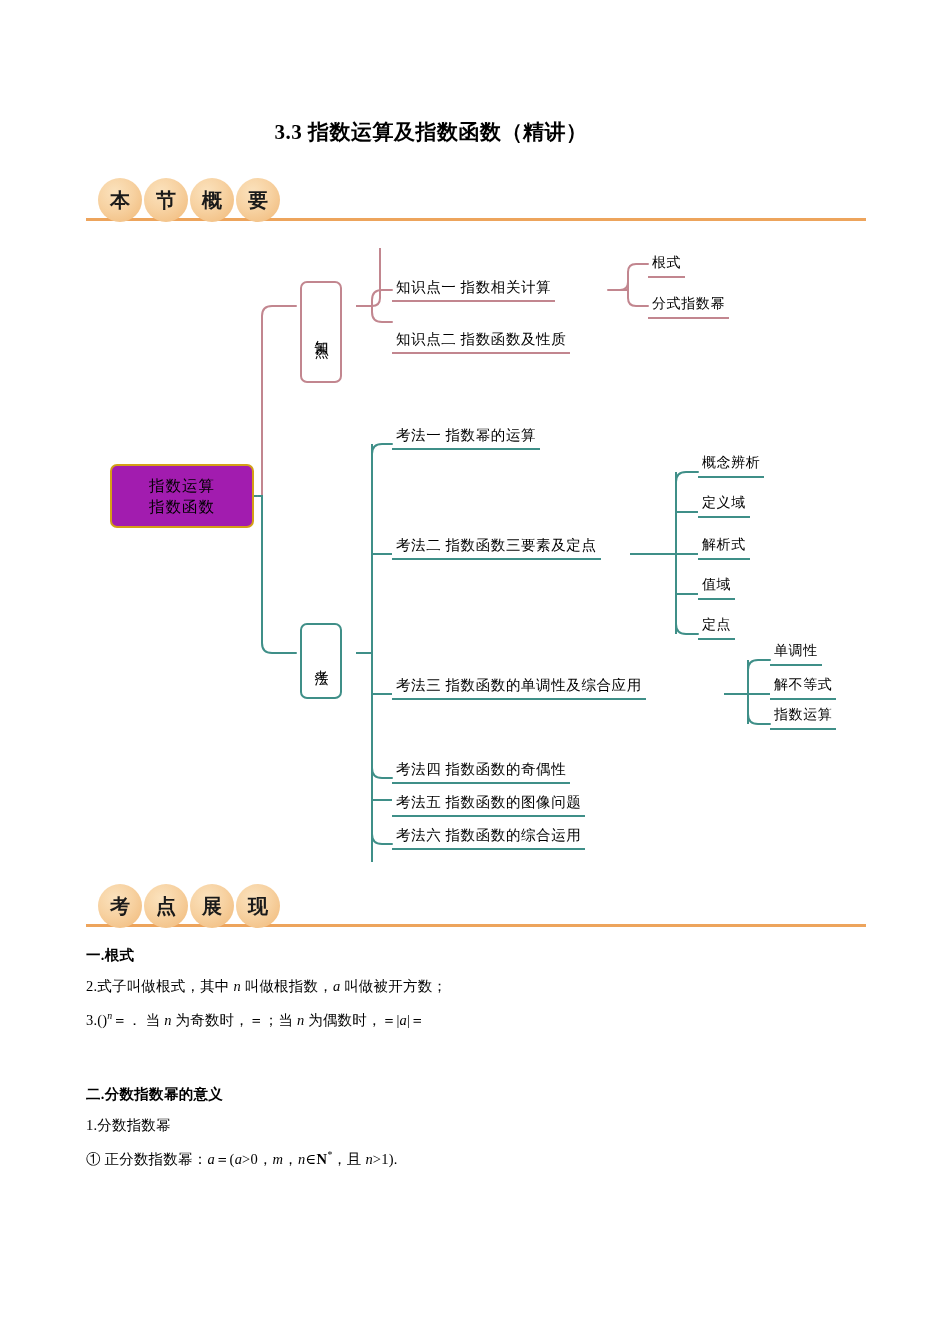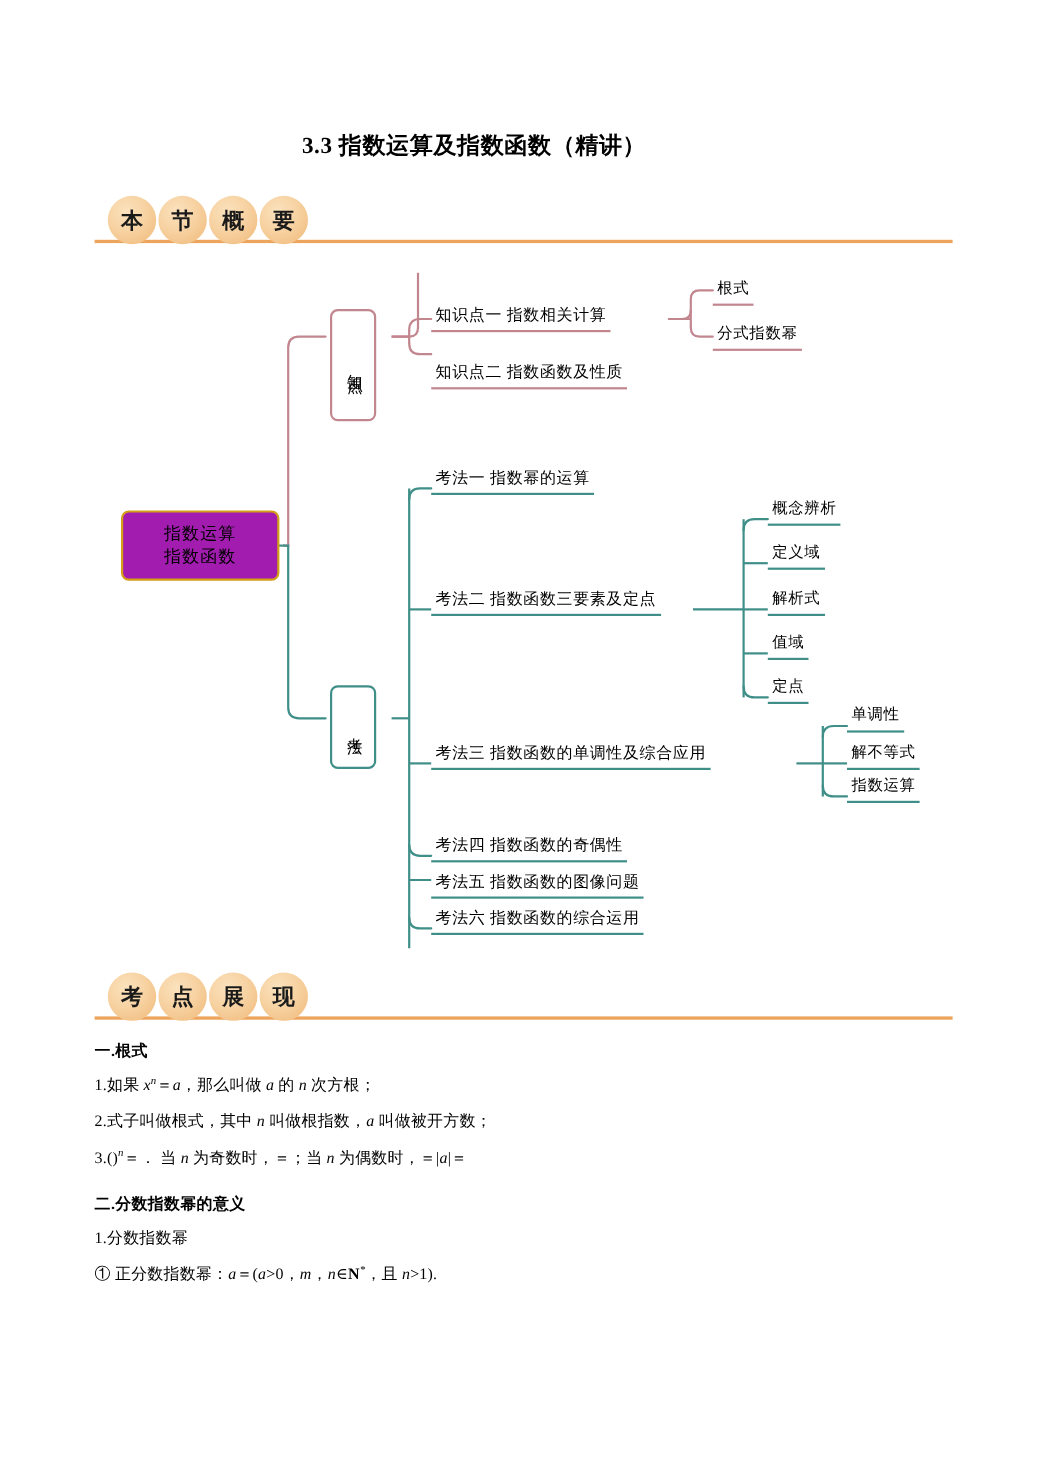--- a/index.html
+++ b/index.html
@@ -259,21 +259,20 @@
       <div class="badge-circle">考</div>
       <div class="badge-circle">点</div>
       <div class="badge-circle">展</div>
       <div class="badge-circle">现</div>
     </div>
   </div>
 
   <div class="body-text" style="top:946px;">
     <div class="h-sub">一.根式</div>
 
-    <div class="p-line">1.如果&nbsp;<span class="mi">x</span><sup>n</sup>＝<span class="mi">a</span>，那么叫做&nbsp;<span class="mi">a</span>&nbsp;的&nbsp;<span class="mi">n</span>&nbsp;次方根；</div>
 
     <div class="p-line">2.式子叫做根式，其中&nbsp;<span class="mi">n</span>&nbsp;叫做根指数，<span class="mi">a</span>&nbsp;叫做被开方数；</div>
 
     <div class="p-line">3.()<sup>n</sup>＝．&nbsp;当&nbsp;<span class="mi">n</span>&nbsp;为奇数时，＝；当&nbsp;<span class="mi">n</span>&nbsp;为偶数时，＝|<span class="mi">a</span>|＝</div>
   </div>
 
   <div class="body-text" style="top:1085px;">
     <div class="h-sub">二.分数指数幂的意义</div>
 
     <div class="p-line">1.分数指数幂</div>

